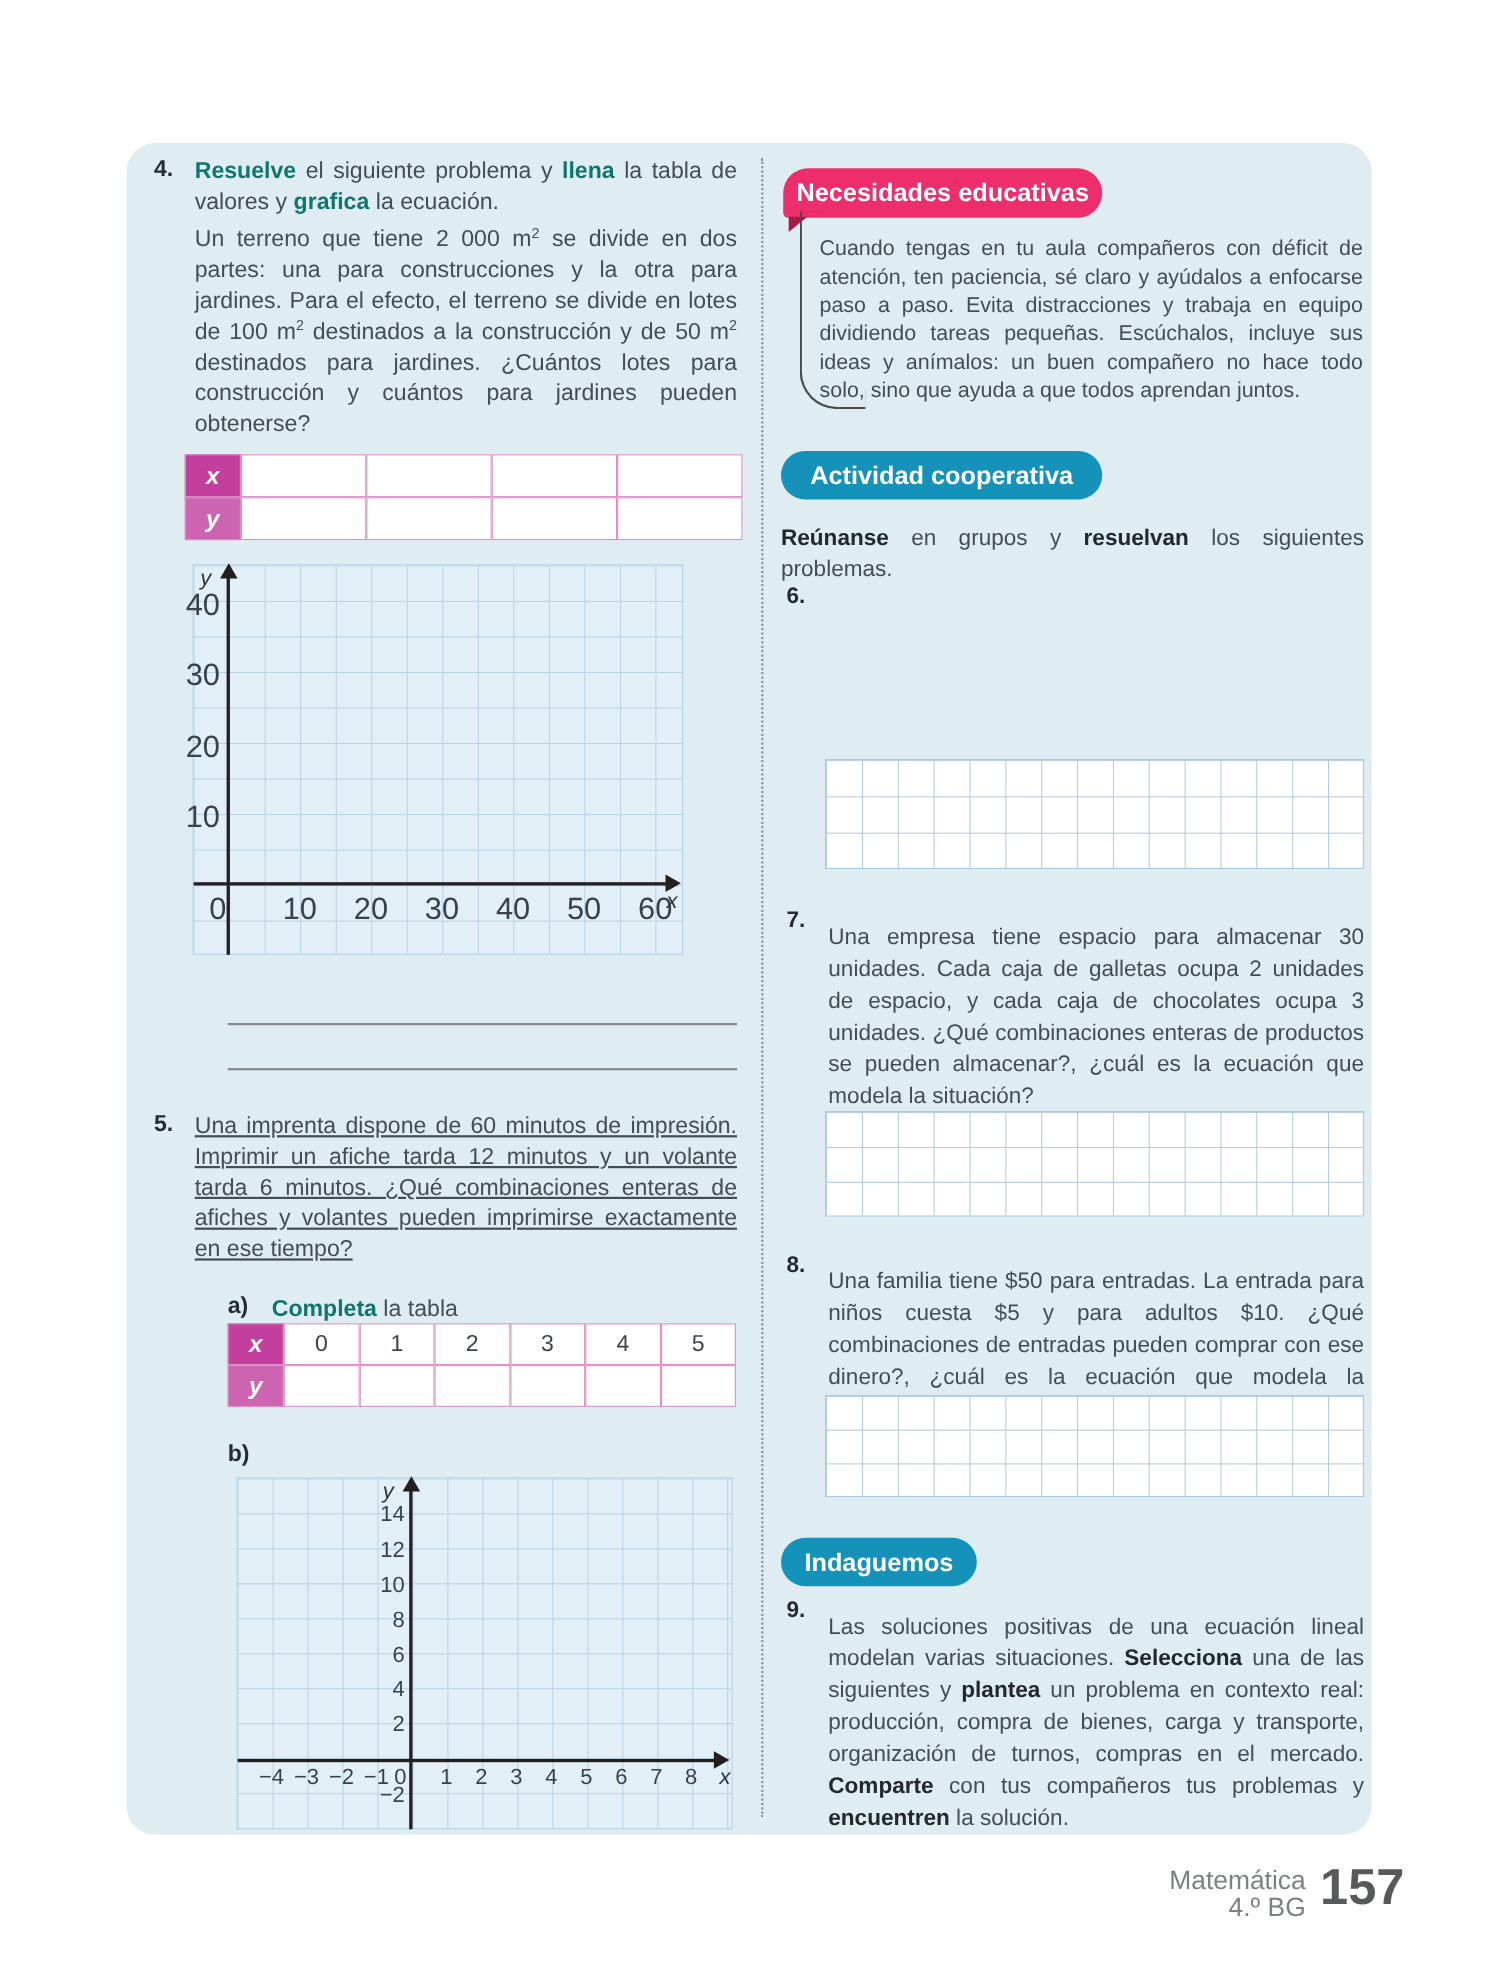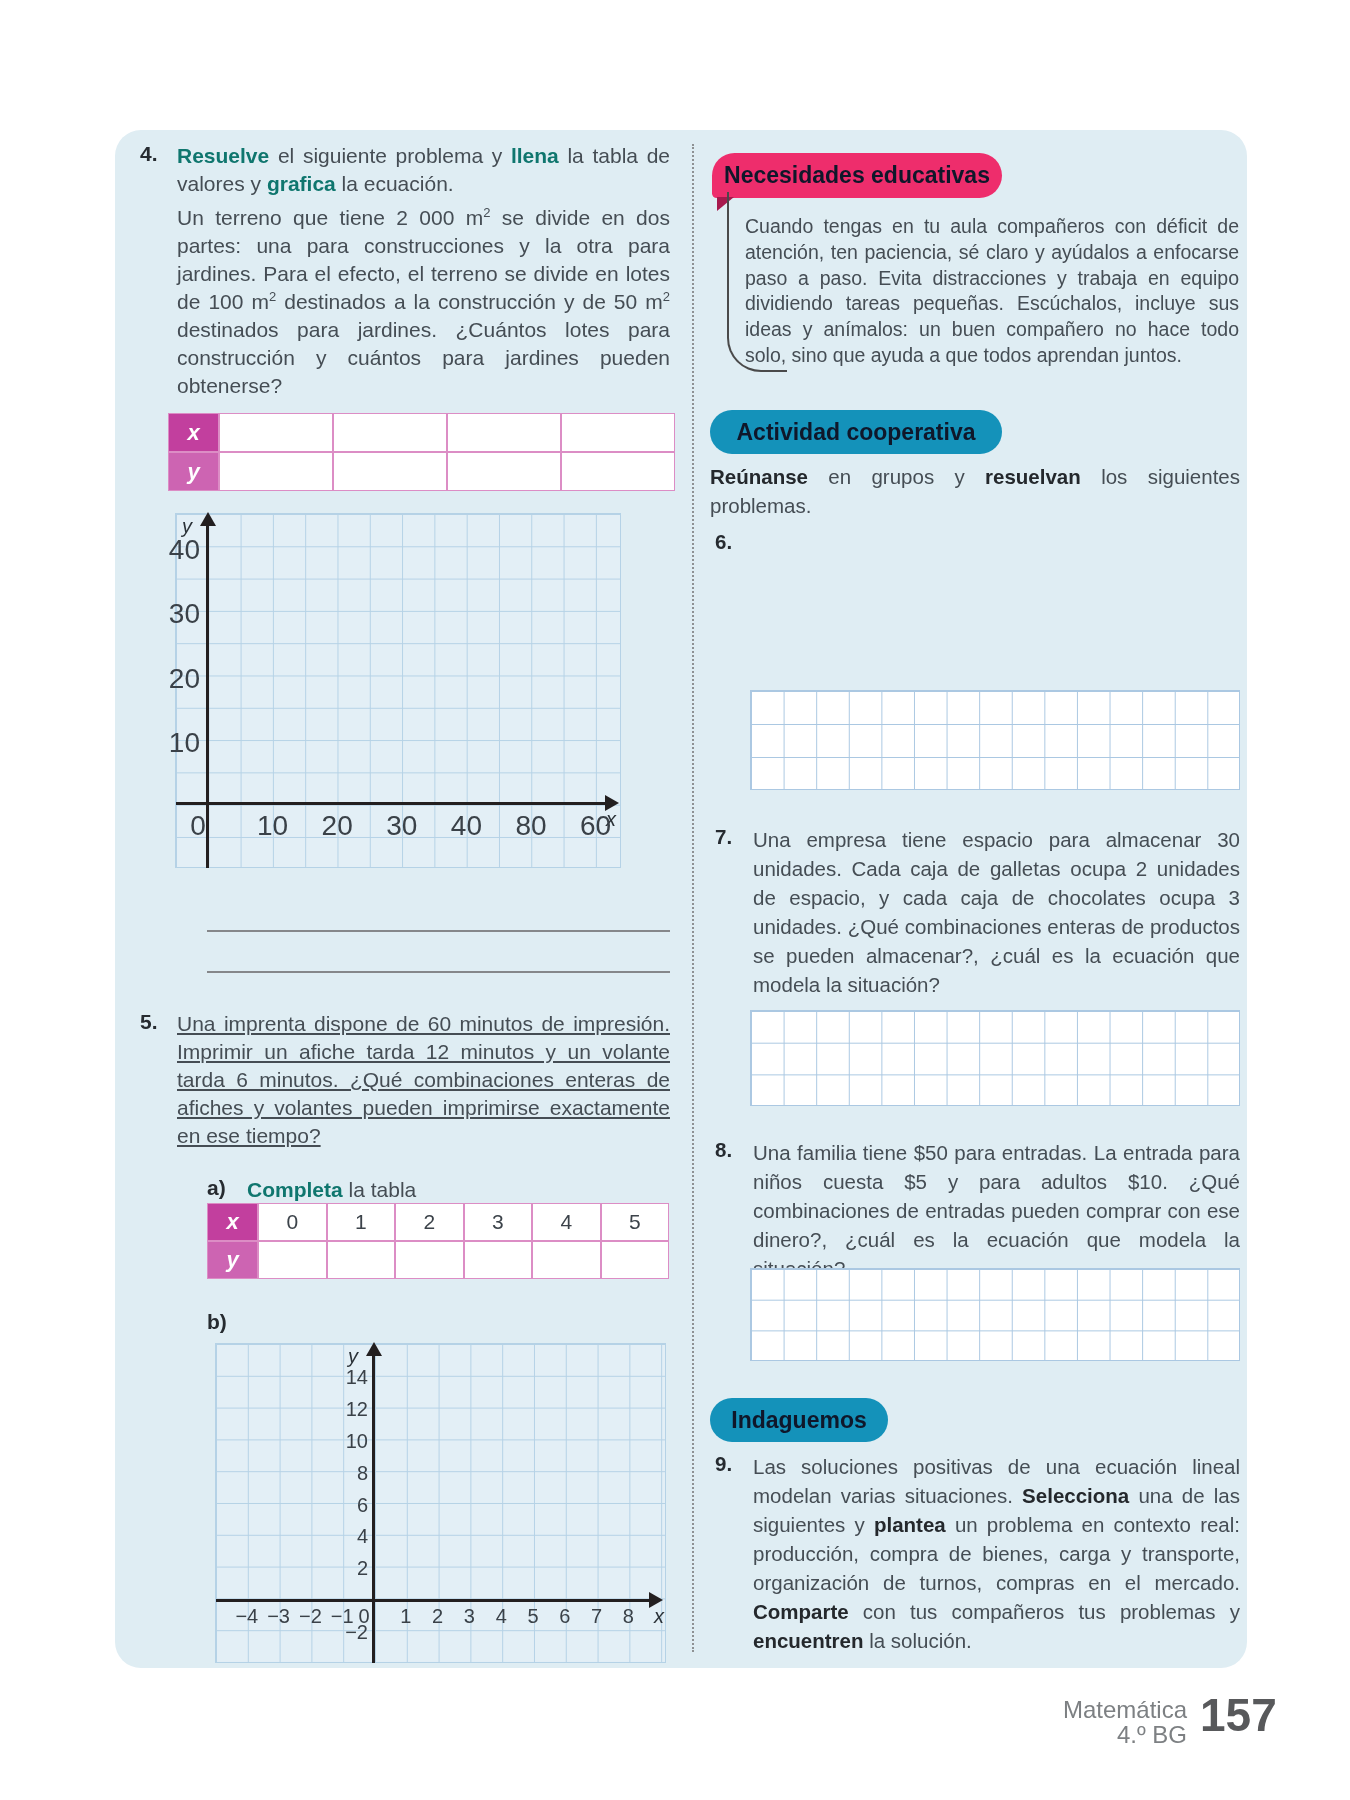--- a/index.html
+++ b/index.html
@@ -13,21 +13,21 @@
     background:#dfedf3;border-radius:26px;
   }
   .divider{
     position:absolute;left:577px;top:14px;height:1508px;width:0;
     border-left:2px dotted #8e9193;
   }
   
   .pnum{position:absolute;font-weight:bold;color:#262b30;font-size:21px;}
   .ptext{position:absolute;font-size:21px;line-height:28px;text-align:justify;color:#454d54;}
   .ptext b{color:#0f766e;}
-  .rtext{position:absolute;font-size:20.5px;line-height:29px;text-align:justify;color:#454d54;}
+  .rtext{position:absolute;font-size:20.5px;line-height:29px;text-align:justify;color:#454d54;margin-top:12px;}
   .rtext b{color:#24282c;}
   sup{font-size:13px;line-height:0;}
   
   .p4num{left:25px;top:12px;}
   .p4intro{left:62px;top:12px;width:493px;}
   .p4body{left:62px;top:74px;width:493px;}
   
   .vtable{position:absolute;display:flex;flex-direction:column;}
   .trow{display:flex;}
   .tcell{box-sizing:border-box;border:1px solid #dc8dc5;display:flex;align-items:center;justify-content:center;}
@@ -74,21 +74,21 @@
   .ansline{position:absolute;left:92px;width:463px;height:0;border-bottom:2px solid #85878a;}
   .l1{top:800px;} .l2{top:841px;}
   
   .p5num{left:25px;top:880px;}
   .p5text{left:62px;top:880px;width:493px;text-decoration:underline;}
   .ia-num{left:92px;top:1046px;}
   .ia-text{left:132px;top:1046px;width:430px;text-align:left;}
   .ib-num{left:92px;top:1180px;}
   .ib-text{left:132px;top:1180px;width:440px;text-align:left;}
   
-  .pill{position:absolute;color:#0f172a;font-weight:bold;font-size:23px;
+  .pill{position:absolute;color:#ffffff;font-weight:bold;font-size:23px;
     display:flex;align-items:center;justify-content:center;}
   .needs-pill{left:597px;top:23px;width:290px;height:45px;background:#ee2d6c;
     border-radius:24px;border-bottom-left-radius:5px;}
   .needs-pill::after{content:"";position:absolute;left:5px;bottom:-13px;
     border-top:14px solid #a7194d;border-right:17px solid transparent;}
   .coop-pill{left:595px;top:280px;width:292px;height:44px;background:#1492ba;border-radius:22px;}
   .inq-pill{left:595px;top:1268px;width:178px;height:44px;background:#1492ba;border-radius:22px;}
   .needs-curve{position:absolute;left:612px;top:62px;width:58px;height:178px;
     border-left:2px solid #4a4a4a;border-bottom:2px solid #4a4a4a;border-bottom-left-radius:34px;}
   .needs-body{position:absolute;left:630px;top:84px;width:494px;font-size:19.5px;
@@ -148,21 +148,21 @@
     <div class="axlab xlab">x</div>
   <div class="ytick" style="left: -16px; width: 40px; top: 19.6px;">40</div>
       <div class="ytick" style="left: -16px; width: 40px; top: 84.2px;">30</div>
       <div class="ytick" style="left: -16px; width: 40px; top: 148.8px;">20</div>
       <div class="ytick" style="left: -16px; width: 40px; top: 213.4px;">10</div>
       <div class="xtick" style="left: 0px; width: 44px; top: 296px;">0</div>
       <div class="xtick" style="left: 74.6px; width: 44px; top: 296px;">10</div>
       <div class="xtick" style="left: 139.2px; width: 44px; top: 296px;">20</div>
       <div class="xtick" style="left: 203.8px; width: 44px; top: 296px;">30</div>
       <div class="xtick" style="left: 268.4px; width: 44px; top: 296px;">40</div>
-      <div class="xtick" style="left: 333px; width: 44px; top: 296px;">80</div>
+      <div class="xtick" style="left: 333px; width: 44px; top: 296px;">50</div>
       <div class="xtick" style="left: 397.6px; width: 44px; top: 296px;">60</div>
     </div>
 
   <div class="ansline l1"></div>
   <div class="ansline l2"></div>
 
   <div class="pnum p5num">5.</div>
   <div class="ptext p5text">Una imprenta dispone de 60 minutos de impresión. Imprimir un afiche tarda 12 minutos y un volante tarda 6 minutos. ¿Qué combinaciones enteras de afiches y volantes pueden imprimirse exactamente en ese tiempo?</div>
 
   <div class="pnum ia-num">a)</div>

